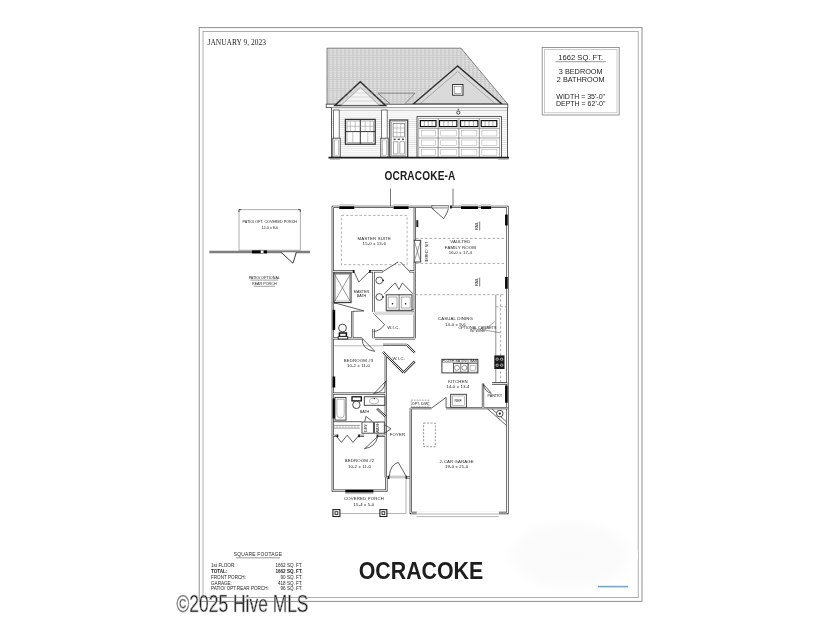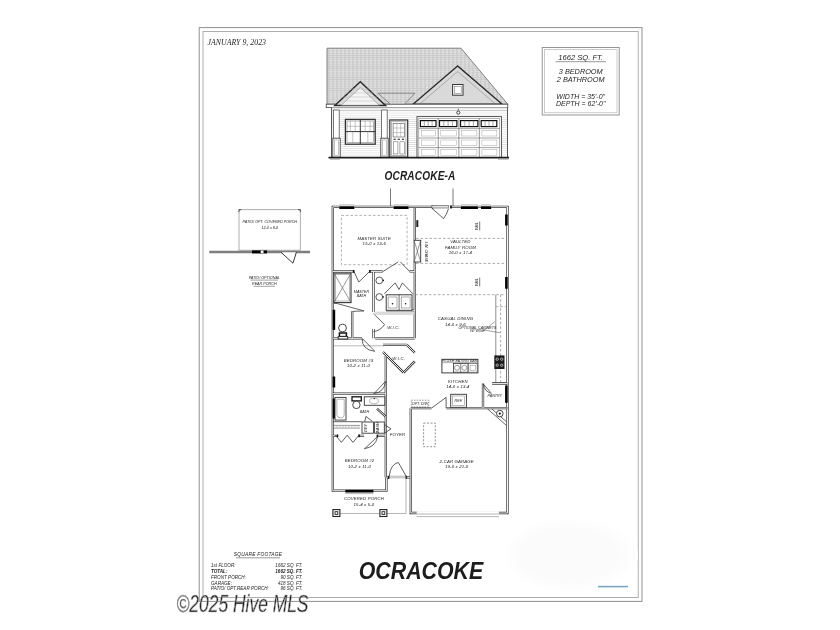--- a/index.html
+++ b/index.html
@@ -1,16 +1,16 @@
 <!DOCTYPE html>
 <html><head>
 <meta charset="utf-8">
 <style>
 html,body{margin:0;padding:0;background:#fff;}
-#pg{position:relative;width:708px;height:630px;background:#fff;overflow:hidden;font-style:italic;}
+#pg{position:relative;width:708px;height:630px;background:#fff;overflow:hidden;}
 svg{position:absolute;left:0;top:0;}
 text{font-family:"Liberation Sans",sans-serif;fill:#1d1d1d;}
 .ser{font-family:"Liberation Serif",serif;}
 .w2{stroke:#2e2e2e;stroke-width:2.3;fill:none;}
 .wc{stroke:#ffffff;stroke-width:0.95;fill:none;}
 .t1{stroke:#3a3a3a;stroke-width:0.8;fill:none;}
 .t0{stroke:#777;stroke-width:0.55;fill:none;}
 .dsh{stroke:#8a8a8a;stroke-width:0.7;fill:none;stroke-dasharray:2.6 1.9;}
 .bar{stroke:#000;stroke-width:2.6;fill:none;}
 .lbl{font-size:4.3px;letter-spacing:0.15px;text-anchor:middle;}

